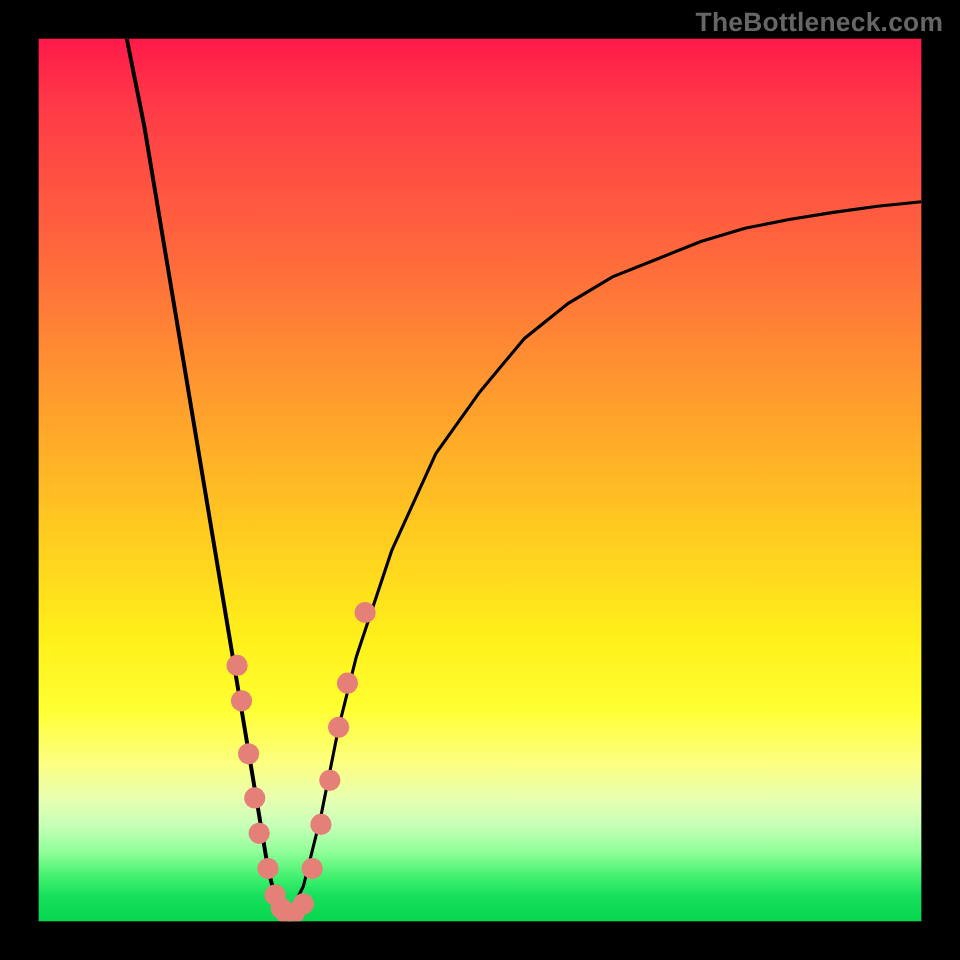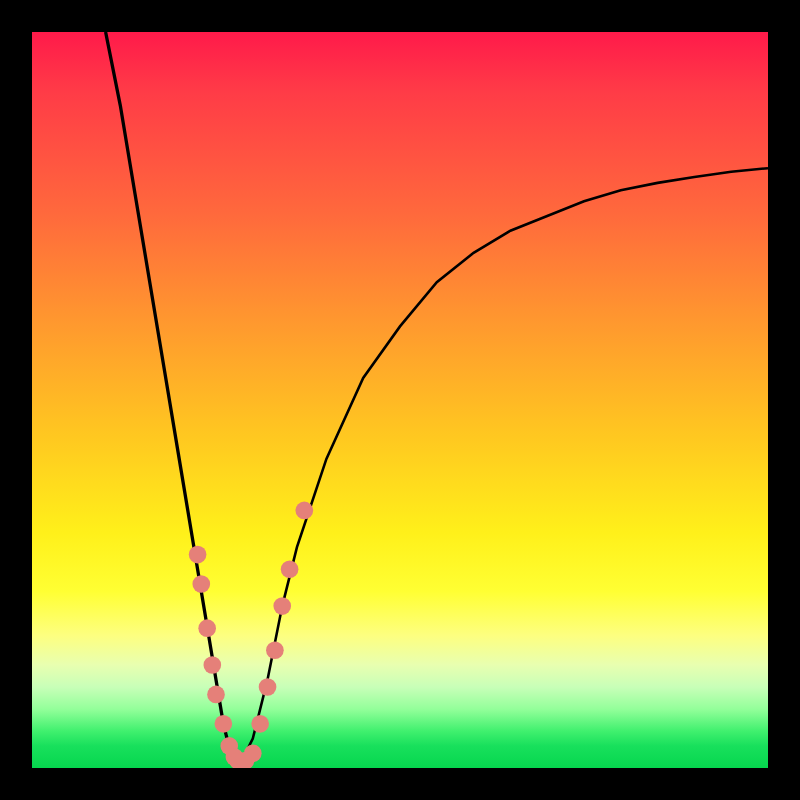--- a/index.html
+++ b/index.html
@@ -74,20 +74,21 @@
     width: 100%;
     height: 100%;
     z-index: 15;
   }
 </style>
 </head>
 <body>
 
 <div class="frame">
 
+  <div class="watermark">TheBottleneck.com</div>
 
   <div class="plot-area">
     <div class="gradient-bg"></div>
 
     <svg class="curves" viewBox="0 0 100 100" preserveAspectRatio="none">
       <path fill="none" stroke-width="0.45" id="left-curve-path" d="M10.00 0.00 L12.00 10.00 L14.00 22.00 L16.00 34.00 L18.00 46.00 L20.00 58.00 L22.00 70.00 L24.00 82.00 L25.00 88.00 L26.00 94.00 L27.00 98.00 L28.00 100.00" stroke="#000000"></path>
       <path fill="none" stroke-width="0.35" id="right-curve-path" d="M28.00 100.00 L30.00 96.00 L32.00 88.00 L34.00 78.00 L36.00 70.00 L40.00 58.00 L45.00 47.00 L50.00 40.00 L55.00 34.00 L60.00 30.00 L65.00 27.00 L70.00 25.00 L75.00 23.00 L80.00 21.50 L85.00 20.50 L90.00 19.70 L95.00 19.00 L100.00 18.50" stroke="#000000"></path>
     </svg>
 
     <svg class="markers" viewBox="0 0 100 100" preserveAspectRatio="none" id="marker-layer">

